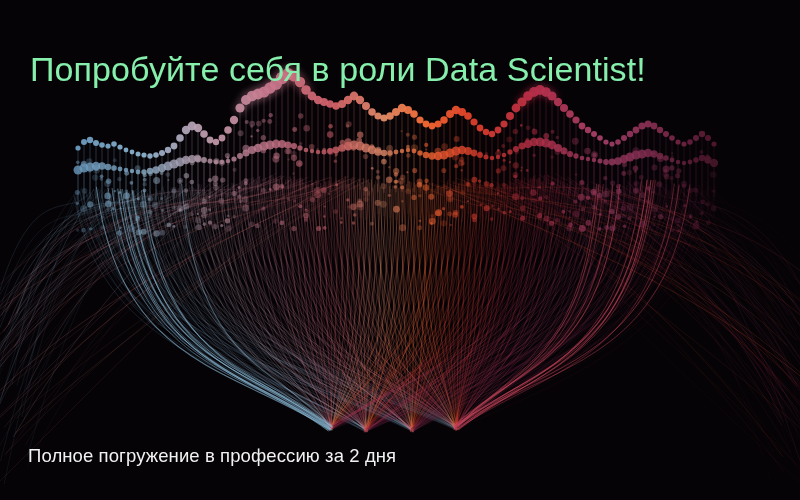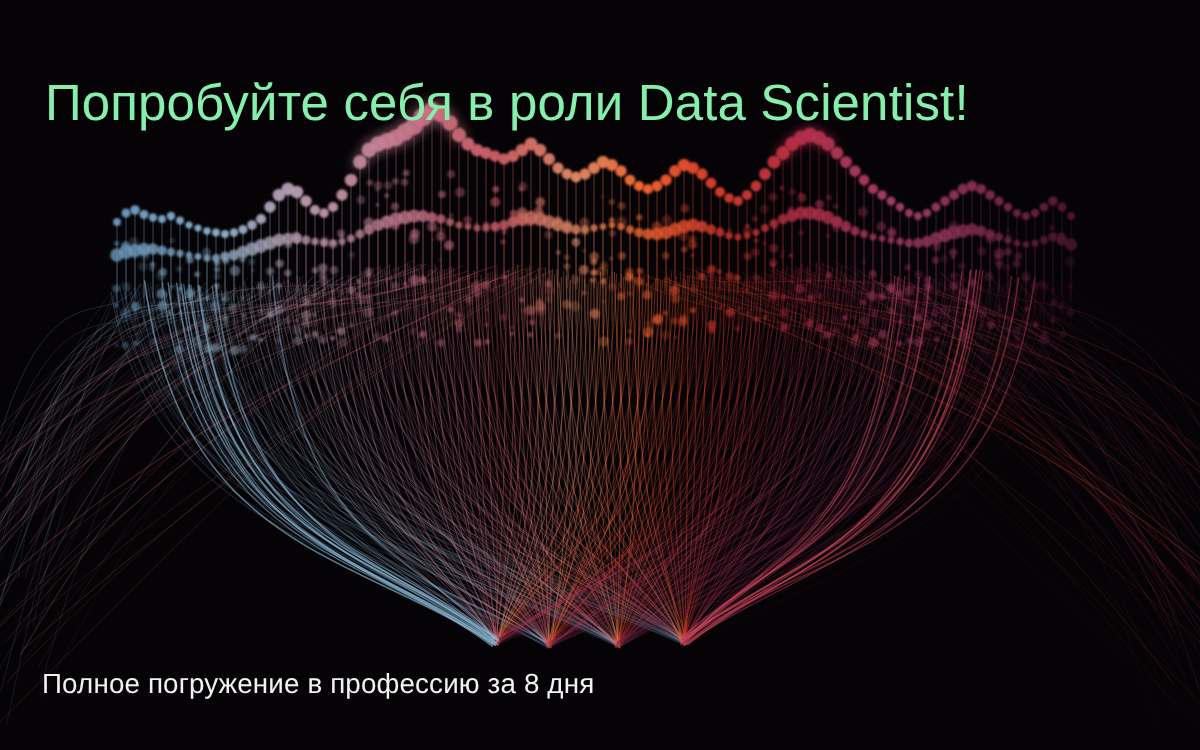--- a/index.html
+++ b/index.html
@@ -1588,16 +1588,16 @@
         <circle cx="714" cy="144" r="2.6" fill="rgba(82,24,46,0.92)" filter="url(#soft)"></circle>
         <circle cx="714" cy="163" r="4.152406198216723" fill="rgba(78,23,44,0.8)" filter="url(#soft)"></circle>
         <circle cx="713.6073533024639" cy="208.46299729430723" r="2.96" fill="rgba(74,22,41,0.35004475482273845)" filter="url(#soft)"></circle>
         <circle cx="713.5031234841794" cy="191.01253928993128" r="1.86" fill="rgba(74,22,41,0.25490349733736367)" filter="url(#soft)"></circle>
         <circle cx="713.2303634162993" cy="174.52773971794966" r="3.52" fill="rgba(74,22,41,0.26840681249741466)" filter="url(#soft)"></circle>
       </g>
   </svg>
 
   <div id="headline">Попробуйте себя в роли Data Scientist!</div>
 
-  <div id="tagline">Полное погружение в профессию за 8 дня</div>
+  <div id="tagline">Полное погружение в профессию за 2 дня</div>
 
 
 </div>
 
 </body></html>

